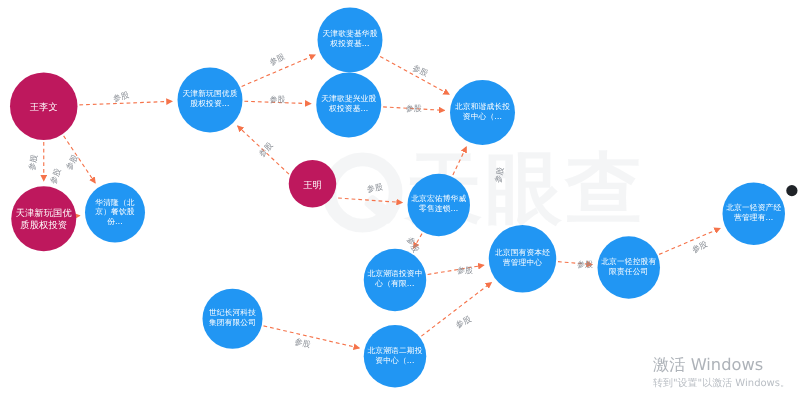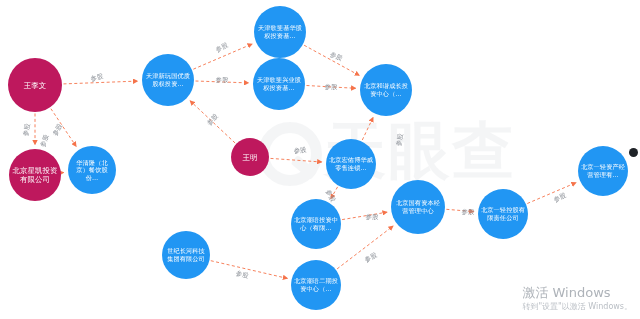--- a/index.html
+++ b/index.html
@@ -96,38 +96,38 @@
         <line x1="446.4" y1="209.3" x2="473.6" y2="211.6"></line>
         <line x1="527.3" y1="203.5" x2="575.9" y2="182.7"></line>
       </g>
   </svg>
 
   <div id="node-layer">
       <div class="node person" style="left: 8px; top: 58px; width: 54px; height: 54px;">
         <span class="lbl">王李文</span>
       </div>
       <div class="node person" style="left: 9px; top: 149px; width: 52px; height: 52px;">
-        <span class="lbl">北京星凯投资有限公司</span>
+        <span class="lbl">天津新玩国优质股权投资</span>
       </div>
       <div class="node company" style="left: 68px; top: 146px; width: 48px; height: 48px;">
         <span class="lbl">华清隆（北京）餐饮股份…</span>
       </div>
       <div class="node company" style="left: 142px; top: 54px; width: 52px; height: 52px;">
         <span class="lbl">天津新玩国优质股权投资…</span>
       </div>
       <div class="node company" style="left: 254px; top: 6px; width: 52px; height: 52px;">
         <span class="lbl">天津歌斐基华股权投资基…</span>
       </div>
       <div class="node company" style="left: 253px; top: 58px; width: 52px; height: 52px;">
         <span class="lbl">天津歌斐兴业股权投资基…</span>
       </div>
       <div class="node company" style="left: 360px; top: 64px; width: 52px; height: 52px;">
         <span class="lbl">北京和谐成长投资中心（…</span>
       </div>
-      <div class="node person" style="left: 231px; top: 138px; width: 38px; height: 38px;">
+      <div class="node person" style="left: 231px; top: 128px; width: 38px; height: 38px;">
         <span class="lbl">王明</span>
       </div>
       <div class="node company" style="left: 326px; top: 139px; width: 50px; height: 50px;">
         <span class="lbl">北京宏佑博华威零售连锁…</span>
       </div>
       <div class="node company" style="left: 162px; top: 231px; width: 48px; height: 48px;">
         <span class="lbl">世纪长河科技集团有限公司</span>
       </div>
       <div class="node company" style="left: 291px; top: 199px; width: 50px; height: 50px;">
         <span class="lbl">北京潮语投资中心（有限…</span>

